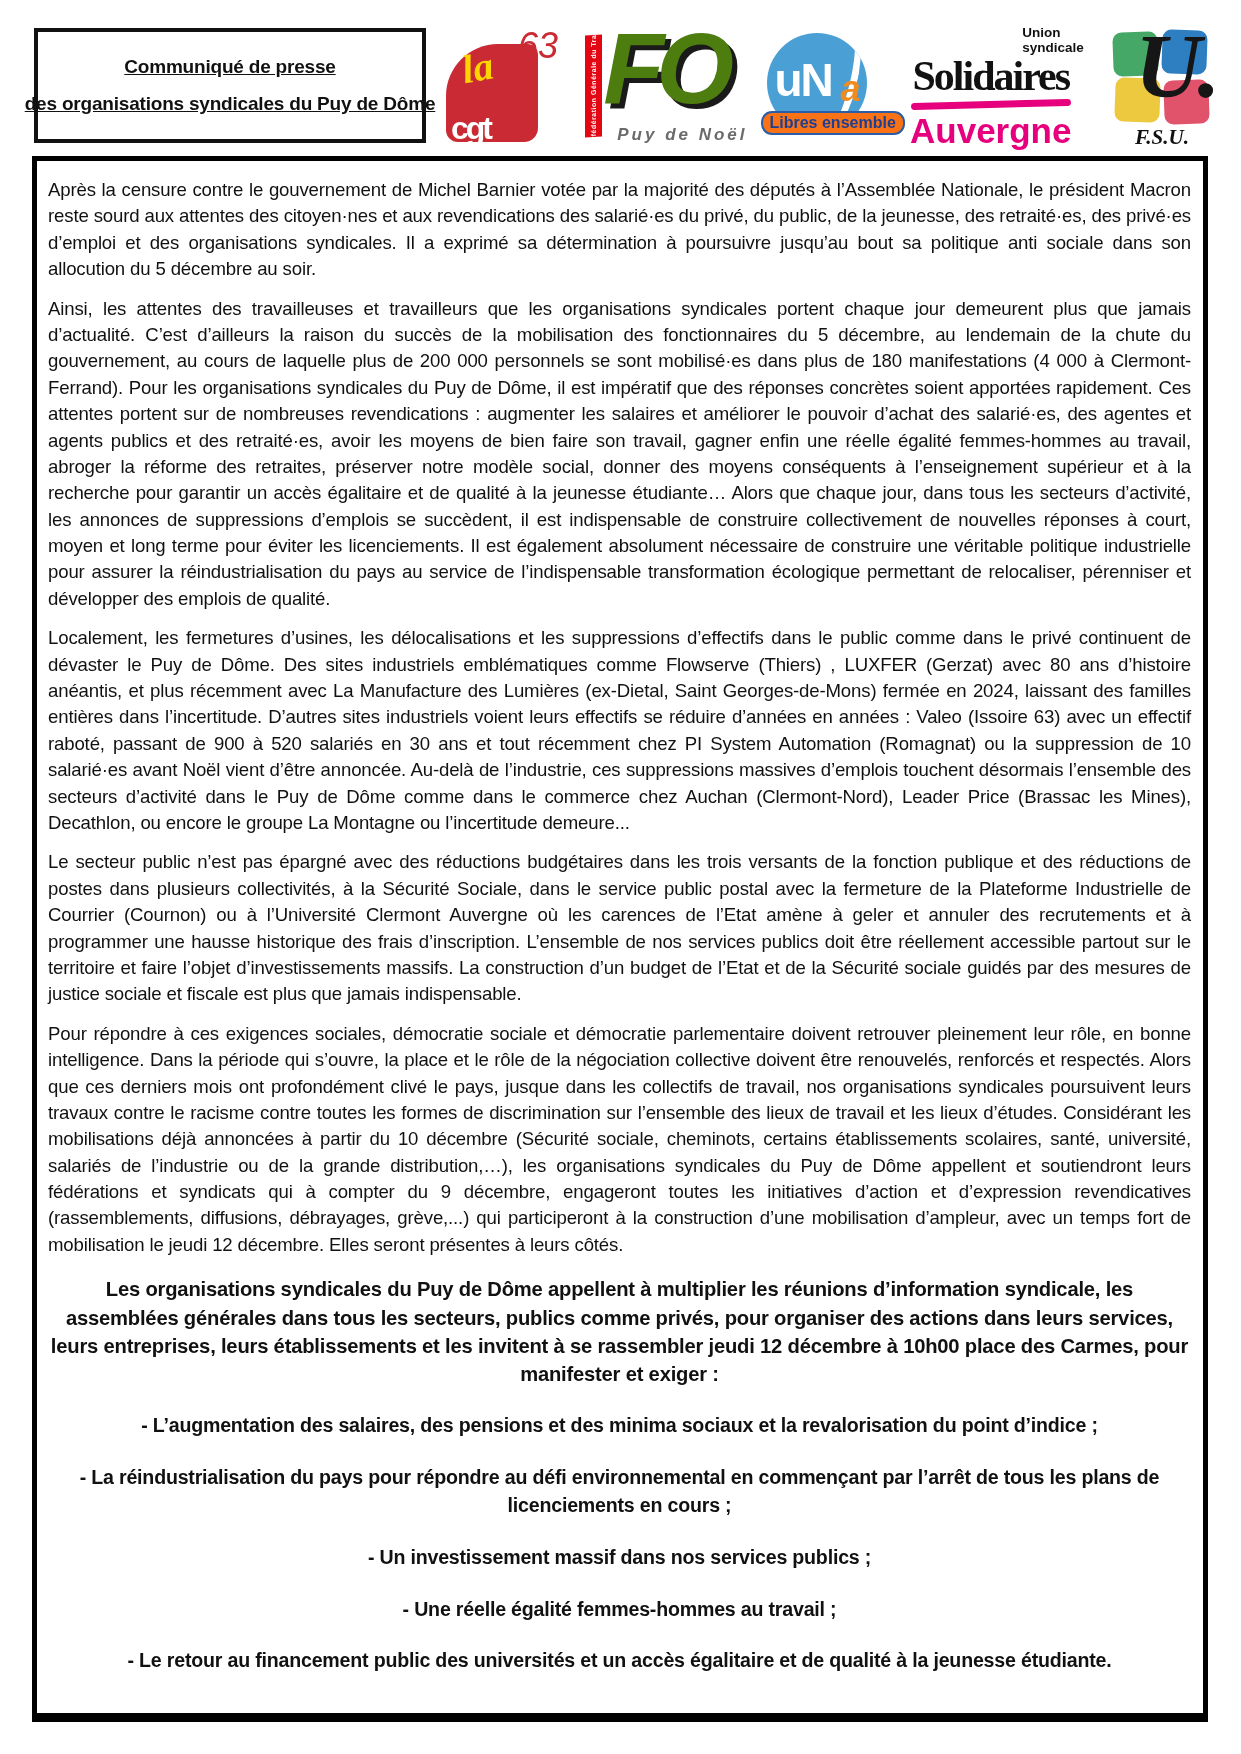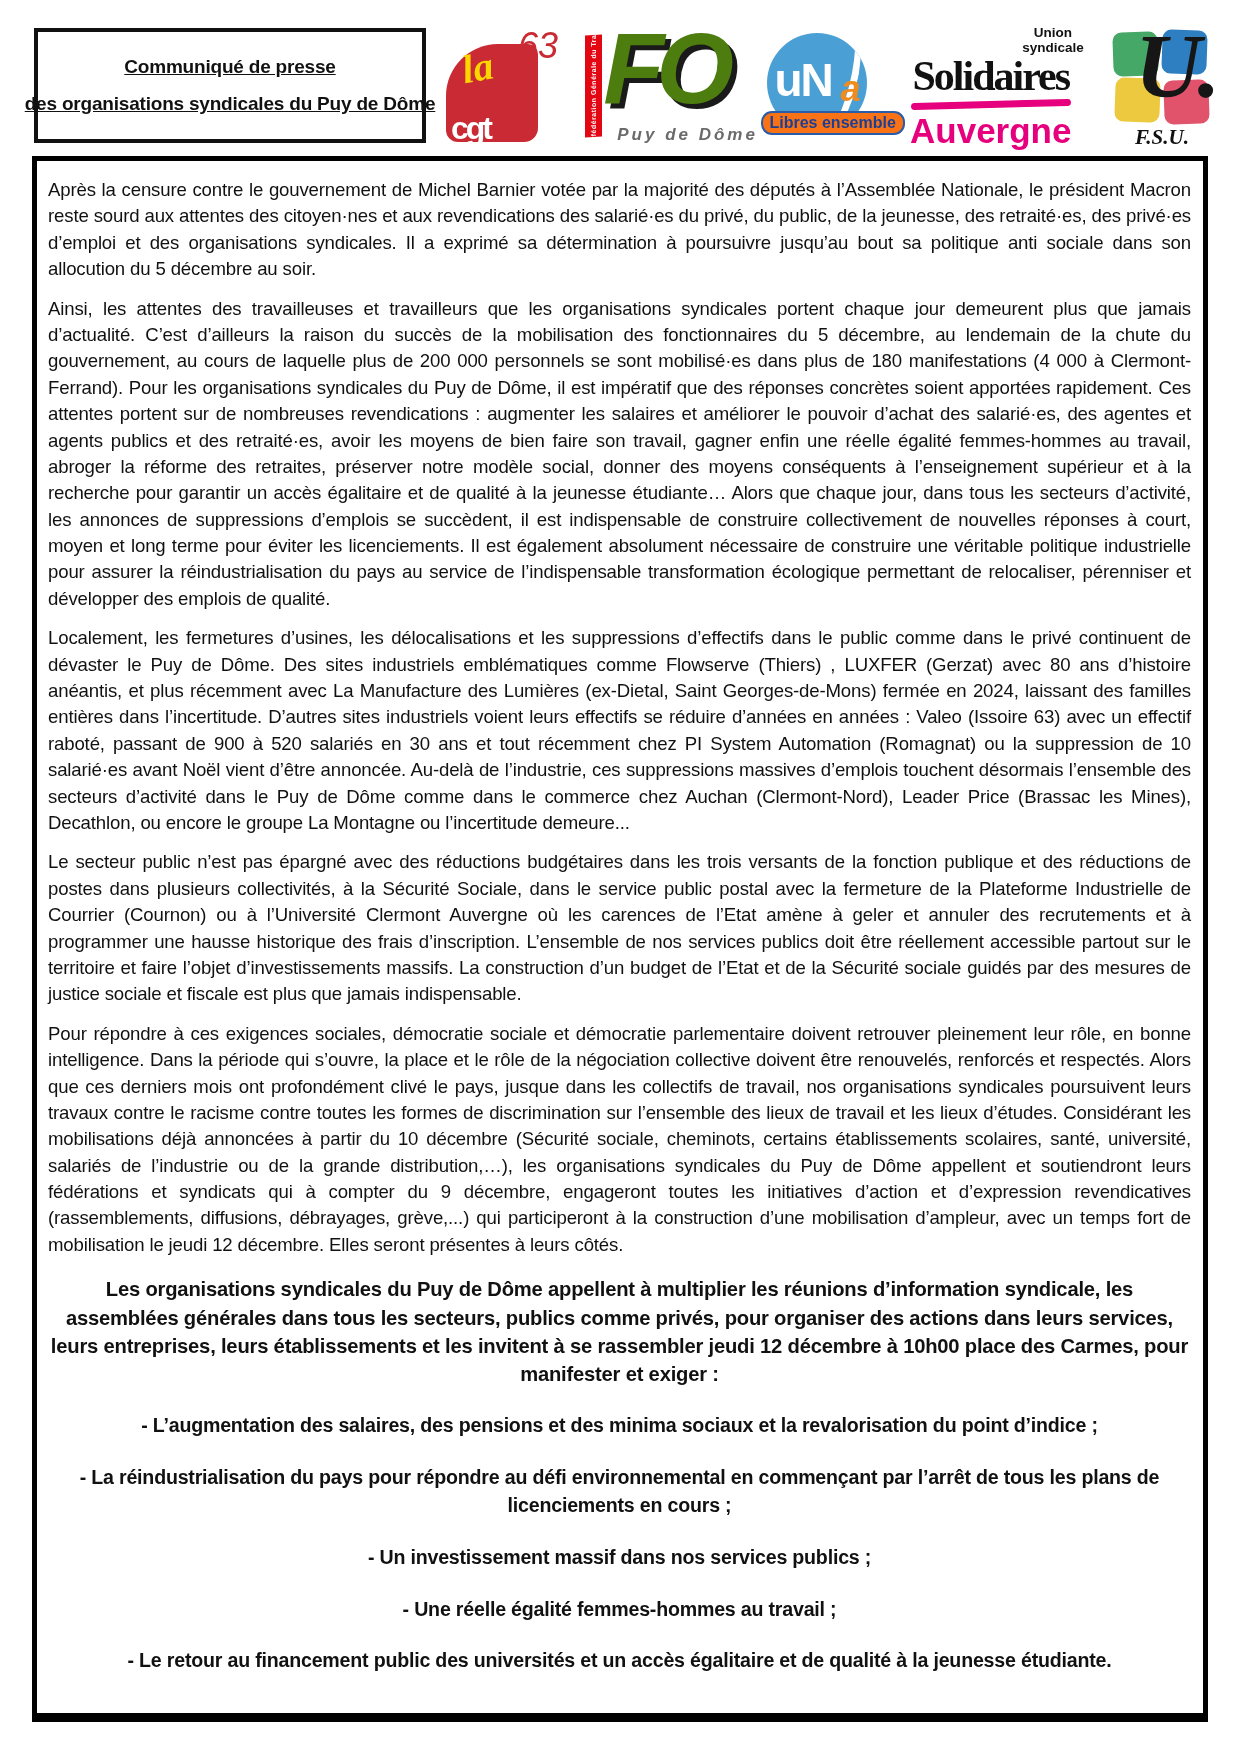--- a/index.html
+++ b/index.html
@@ -76,21 +76,21 @@
   .unsa-un{position:absolute;top:24px;left:8px;color:#fff;font-weight:bold;font-size:46px;letter-spacing:-2px;line-height:1;}
   .unsa-a{position:absolute;top:38px;right:6px;color:#ef8b1f;font-style:italic;font-weight:bold;font-size:36px;line-height:1;}
   .unsa-banner{
     position:absolute;bottom:8px;left:-6px;
     background:#f97316;border:2px solid #2a5ca8;border-radius:11px;
     padding:1px 7px;color:#1c3f94;font-size:16px;font-weight:bold;white-space:nowrap;
   }
 
   
   .logo-sol{display:flex;flex-direction:column;align-items:center;width:190px;flex:0 0 auto;}
-  .sol-union{align-self:flex-end;text-align:center;font-size:13.5px;font-weight:bold;line-height:1.1;margin-right:2px;}
+  .sol-union{align-self:flex-end;text-align:left;font-size:13.5px;font-weight:bold;line-height:1.1;margin-right:2px;}
   .sol-name{font-size:42px;font-weight:bold;color:#111;letter-spacing:-2px;line-height:1;margin-top:0px;font-family:"Liberation Serif",serif;}
   .sol-line{width:160px;height:7px;background:#e6007e;border-radius:4px;transform:rotate(-1.5deg);margin:4px 0 5px;}
   .sol-region{font-size:35px;font-weight:bold;color:#e6007e;letter-spacing:0px;line-height:1;}
 
   
   .logo-fsu{position:relative;width:102px;height:114px;flex:0 0 auto;}
   .fsu-sq{position:absolute;width:45px;height:44px;border-radius:9px;}
   .fsu-green{background:#45a866;top:2px;left:2px;transform:rotate(-2deg);}
   .fsu-blue{background:#2e7fc2;top:0px;left:51px;transform:rotate(2deg);}
   .fsu-yellow{background:#ecc93f;top:48px;left:4px;transform:rotate(2deg);}
@@ -157,21 +157,21 @@
         <div class="cgt-la">la</div>
         <div class="cgt-word">cgt</div>
         <div class="cgt-63">63</div>
       </div>
 
       <div class="logo-fo">
         <div class="fo-band">
           <span>Confédération Générale du Travail</span>
         </div>
         <div class="fo-word">FO</div>
-        <div class="fo-sub">Puy de Dôme</div>
+        <div class="fo-sub">Puy de Noël</div>
       </div>
 
       <div class="logo-unsa">
         <div class="unsa-circle">
           <div class="unsa-swoosh"></div>
           <div class="unsa-un">uN</div>
           <div class="unsa-a">a</div>
         </div>
         <div class="unsa-banner">Libres ensemble</div>
       </div>

